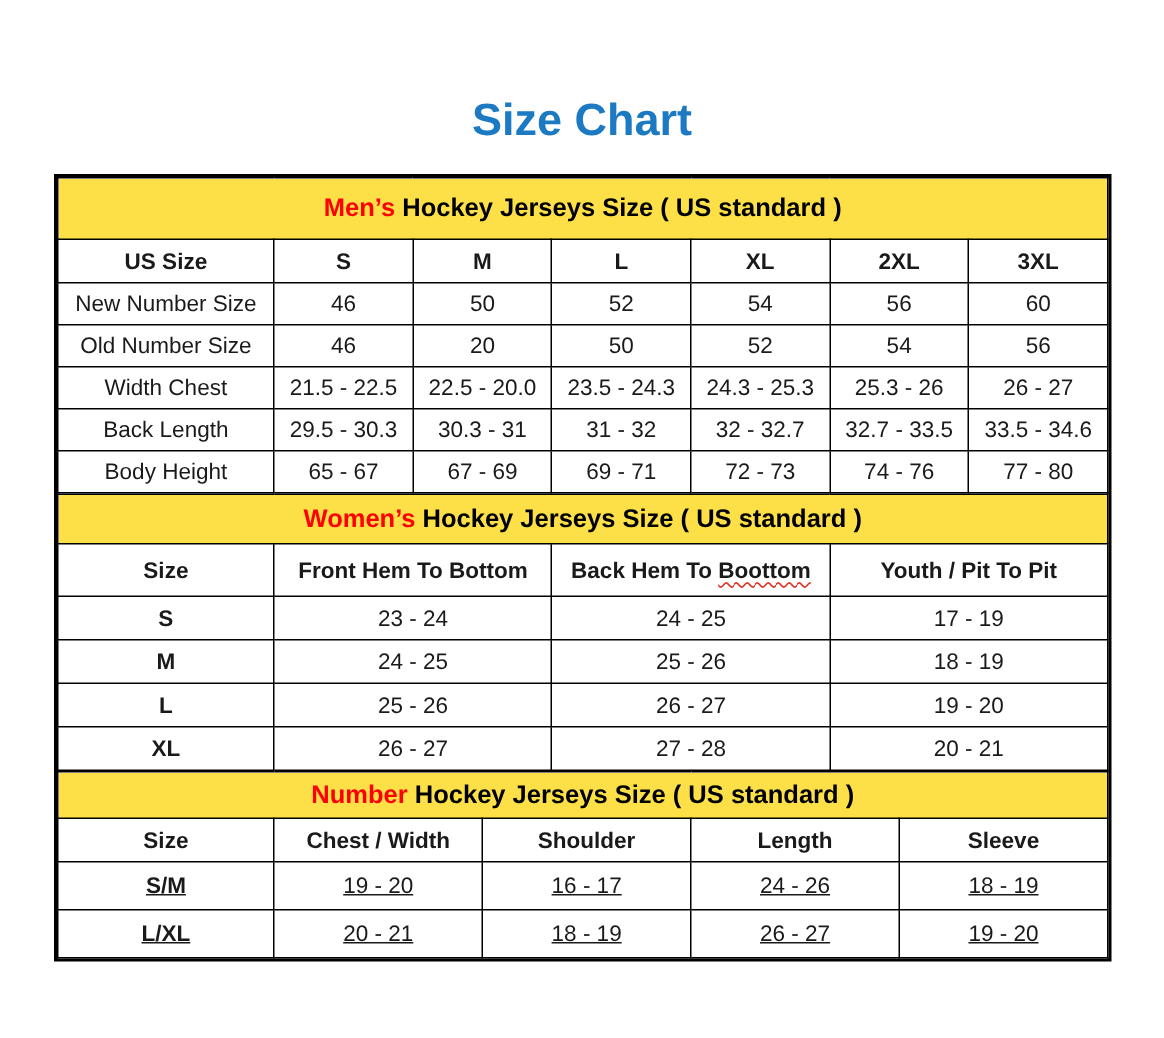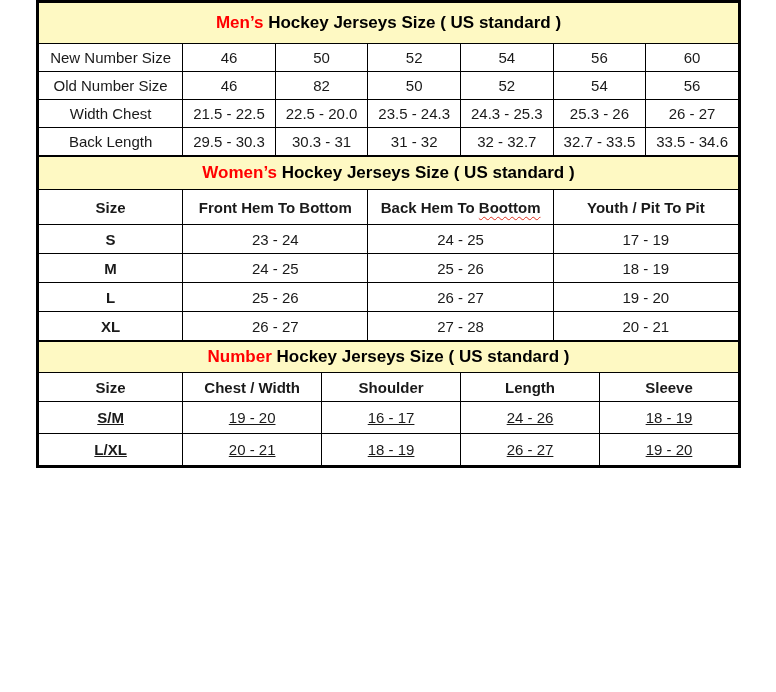--- a/index.html
+++ b/index.html
@@ -39,21 +39,21 @@
   td, th {
     border: 1px solid #000;
     text-align: center;
     vertical-align: middle;
     font-size: 15px;
     padding: 0 2px;
     overflow: hidden;
     white-space: nowrap;
   }
   .banner-cell {
-    background: #fef9c3;
+    background: #fde047;
     font-weight: bold;
     font-size: 17px;
     height: 41px;
   }
   .banner-cell .hl { color: #ff0000; }
   .banner-cell .rest { color: #000000; }
   .banner-sm { height: 33px; }
   .banner-xs { height: 31px; }
   th.colhead { font-weight: bold; height: 29px; }
   .mens-data td { height: 28px; }
@@ -66,52 +66,62 @@
     text-decoration-color: #e03020;
     text-decoration-thickness: 1px;
     text-underline-offset: 3px;
   }
 </style>
 </head>
 <body>
 
 <div class="page">
 
+  <div class="title">Size Chart</div>
 
   <div class="chart-wrap">
 
     <table>
       <colgroup>
         <col style="width:20.6%">
           <col style="width:13.23%">
           <col style="width:13.23%">
         <col style="width:13.23%">
           <col style="width:13.23%">
           <col style="width:13.23%">
           <col style="width:13.25%">
       </colgroup>
       <tbody>
           <tr>
         <td class="banner-cell" colspan="7">
           <span class="hl">Men’s</span><span class="rest"> Hockey Jerseys Size ( US standard )</span>
         </td>
       </tr>
+      <tr>
+        <th class="colhead">US Size</th>
+        <th class="colhead">S</th>
+        <th class="colhead">M</th>
+        <th class="colhead">L</th>
+        <th class="colhead">XL</th>
+        <th class="colhead">2XL</th>
+        <th class="colhead">3XL</th>
+      </tr>
       <tr class="mens-data">
         <td>New Number Size</td>
         <td>46</td>
         <td>50</td>
         <td>52</td>
         <td>54</td>
         <td>56</td>
         <td>60</td>
       </tr>
       <tr class="mens-data">
         <td>Old Number Size</td>
         <td>46</td>
-        <td>82</td>
+        <td>20</td>
         <td>50</td>
         <td>52</td>
         <td>54</td>
         <td>56</td>
       </tr>
       <tr class="mens-data">
         <td>Width Chest</td>
         <td>21.5 - 22.5</td>
         <td>22.5 - 20.0</td>
         <td>23.5 - 24.3</td>
@@ -120,20 +130,29 @@
         <td>26 - 27</td>
       </tr>
       <tr class="mens-data">
         <td>Back Length</td>
         <td>29.5 - 30.3</td>
         <td>30.3 - 31</td>
         <td>31 - 32</td>
         <td>32 - 32.7</td>
         <td>32.7 - 33.5</td>
         <td>33.5 - 34.6</td>
+      </tr>
+      <tr class="mens-data">
+        <td>Body Height</td>
+        <td>65 - 67</td>
+        <td>67 - 69</td>
+        <td>69 - 71</td>
+        <td>72 - 73</td>
+        <td>74 - 76</td>
+        <td>77 - 80</td>
       </tr>
     </tbody>
       </table>
 
     <table>
       <colgroup>
         <col style="width:20.6%">
           <col style="width:26.47%">
           <col style="width:26.47%">
           <col style="width:26.46%">

